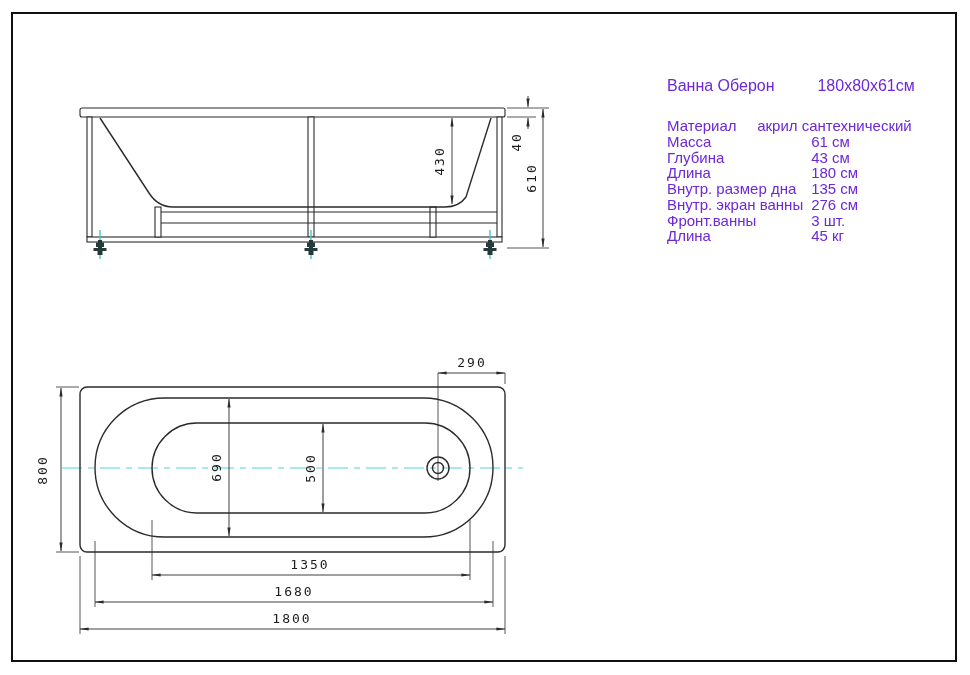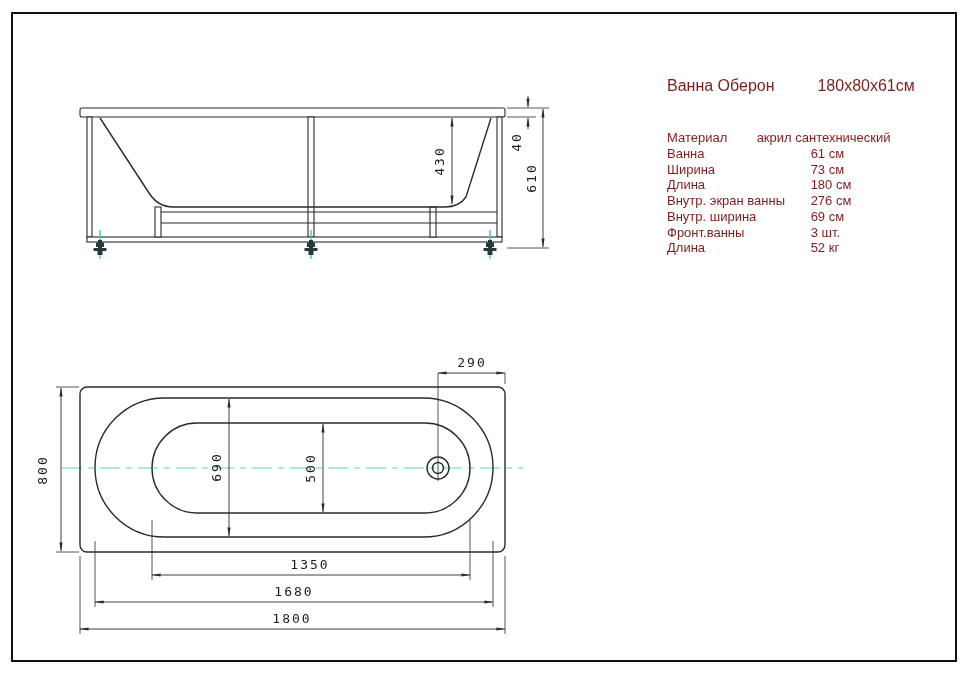--- a/index.html
+++ b/index.html
@@ -19,25 +19,25 @@
   .dl {stroke:#2b2b2b;stroke-width:0.9;fill:none;}
   .center{stroke:#8ce4e4;stroke-width:1.6;stroke-dasharray:20 6 6 6;fill:none;}
   .footline{stroke:#49c3c3;stroke-width:1.4;}
   .footpart{fill:#253b3b;stroke:none;}
   text.dim{
     font-family:"DejaVu Sans Mono",monospace;font-size:13px;fill:#1c1c1c;
     letter-spacing:2px;
   }
   
   .spec-table{
-    position:absolute;left:667px;top:77px;color:#7f1d1d;white-space:nowrap;
+    position:absolute;left:667px;top:77px;color:#6d28d9;white-space:nowrap;
   }
   .title-row{font-size:16px;height:17px;}
   .t-name{display:inline-block;width:146px;}
-  .spec-rows{margin-top:36px;font-size:13px;line-height:15.75px;}
+  .spec-rows{margin-top:24px;font-size:15px;line-height:15.75px;}
   .spec-label{display:inline-block;width:140px;}
   .spec-row.material .spec-label{width:86px;}
 </style>
 </head>
 <body>
 
 <div class="frame"></div>
 
 <svg class="drawing" width="970" height="675" viewBox="0 0 970 675">
   <defs>
@@ -146,41 +146,41 @@
   <div class="title-row">
     <span class="t-name">Ванна Оберон</span>
     <span class="t-size">180x80x61см</span>
   </div>
   <div class="spec-rows">
     <div class="spec-row material">
       <span class="spec-label">Материал</span>
       <span class="spec-value">акрил сантехнический</span>
     </div>
     <div class="spec-row">
-      <span class="spec-label">Ванна</span>
+      <span class="spec-label">Масса</span>
       <span class="spec-value">61 см</span>
     </div>
     <div class="spec-row">
-      <span class="spec-label">Ширина</span>
-      <span class="spec-value">73 см</span>
+      <span class="spec-label">Глубина</span>
+      <span class="spec-value">43 см</span>
     </div>
     <div class="spec-row">
       <span class="spec-label">Длина</span>
       <span class="spec-value">180 см</span>
     </div>
     <div class="spec-row">
+      <span class="spec-label">Внутр. размер дна</span>
+      <span class="spec-value">135 см</span>
+    </div>
+    <div class="spec-row">
       <span class="spec-label">Внутр. экран ванны</span>
       <span class="spec-value">276 см</span>
-    </div>
-    <div class="spec-row">
-      <span class="spec-label">Внутр. ширина</span>
-      <span class="spec-value">69 см</span>
     </div>
     <div class="spec-row">
       <span class="spec-label">Фронт.ванны</span>
       <span class="spec-value">3 шт.</span>
     </div>
     <div class="spec-row">
       <span class="spec-label">Длина</span>
-      <span class="spec-value">52 кг</span>
+      <span class="spec-value">45 кг</span>
     </div>
   </div>
 </div>
 
 </body></html>

